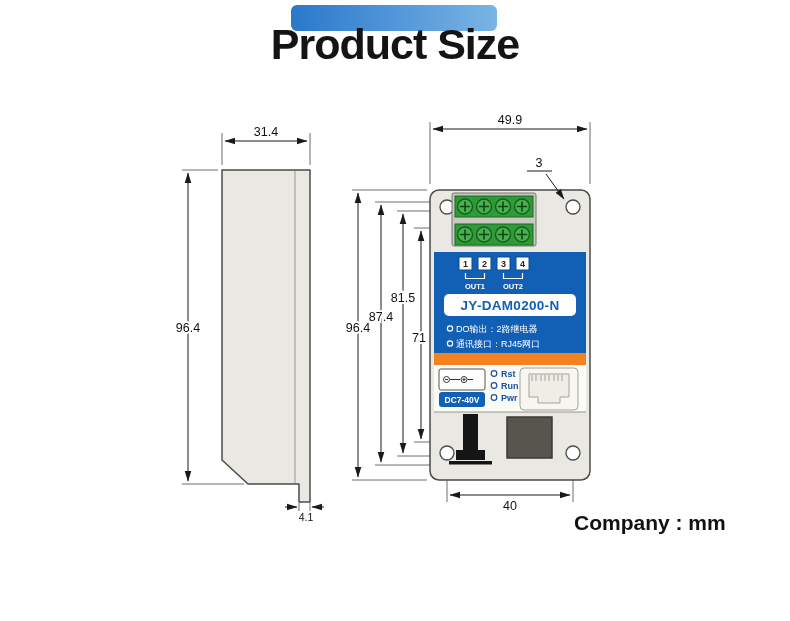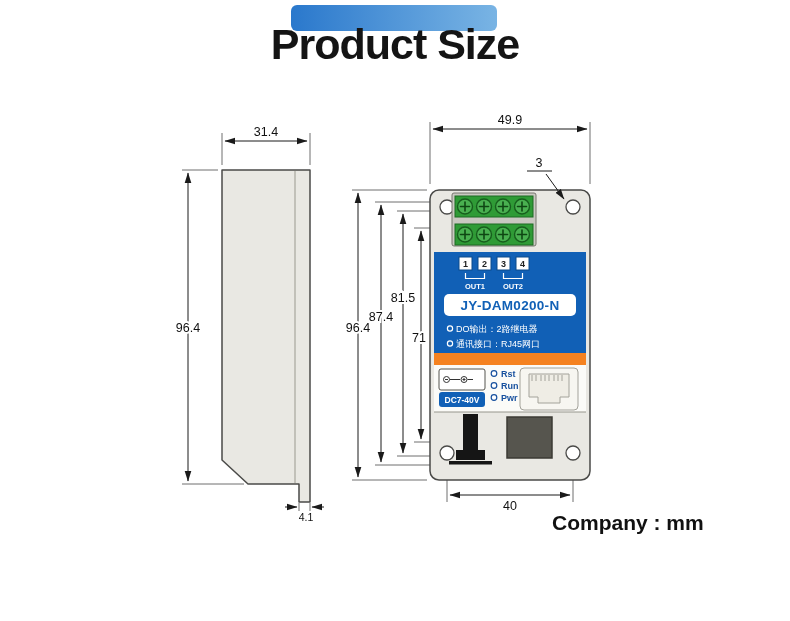--- a/index.html
+++ b/index.html
@@ -2,21 +2,21 @@
 <html><head>
 <meta charset="utf-8">
 <style>
   html,body{margin:0;padding:0;background:#ffffff;}
   .stage{position:relative;width:790px;height:621px;background:#ffffff;overflow:hidden;
          font-family:"Liberation Sans",sans-serif;border-radius:28px;}
   .title-accent{position:absolute;left:291px;top:5px;width:206px;height:26px;border-radius:6px;
          background:linear-gradient(90deg,#2a78cc,#79b4e4);}
   .page-title{position:absolute;left:0;top:20px;width:790px;margin:0;text-align:center;
          font-size:43px;font-weight:bold;color:#141414;letter-spacing:-1px;}
-  .footer-note{position:absolute;left:552px;top:511px;font-size:21px;font-weight:bold;color:#111;}
+  .footer-note{position:absolute;left:574px;top:511px;font-size:21px;font-weight:bold;color:#111;}
   svg.diagram{position:absolute;left:0;top:0;}
   svg text{font-family:"Liberation Sans",sans-serif;}
   .dimtext{font-size:12.5px;fill:#111;paint-order:stroke;stroke:#ffffff;stroke-width:4px;}
   .dimline{stroke:#1a1a1a;stroke-width:1;fill:none;}
   .extline{stroke:#4a4a4a;stroke-width:0.8;fill:none;}
   .numtext{font-size:9px;font-weight:bold;fill:#222;}
   .outtext{font-size:7.5px;font-weight:bold;fill:#ffffff;}
   .model{font-size:13.5px;font-weight:bold;fill:#1160b6;letter-spacing:0.3px;}
   .spec{font-size:9px;fill:#ffffff;}
   .dc{font-size:8.5px;font-weight:bold;fill:#ffffff;}

